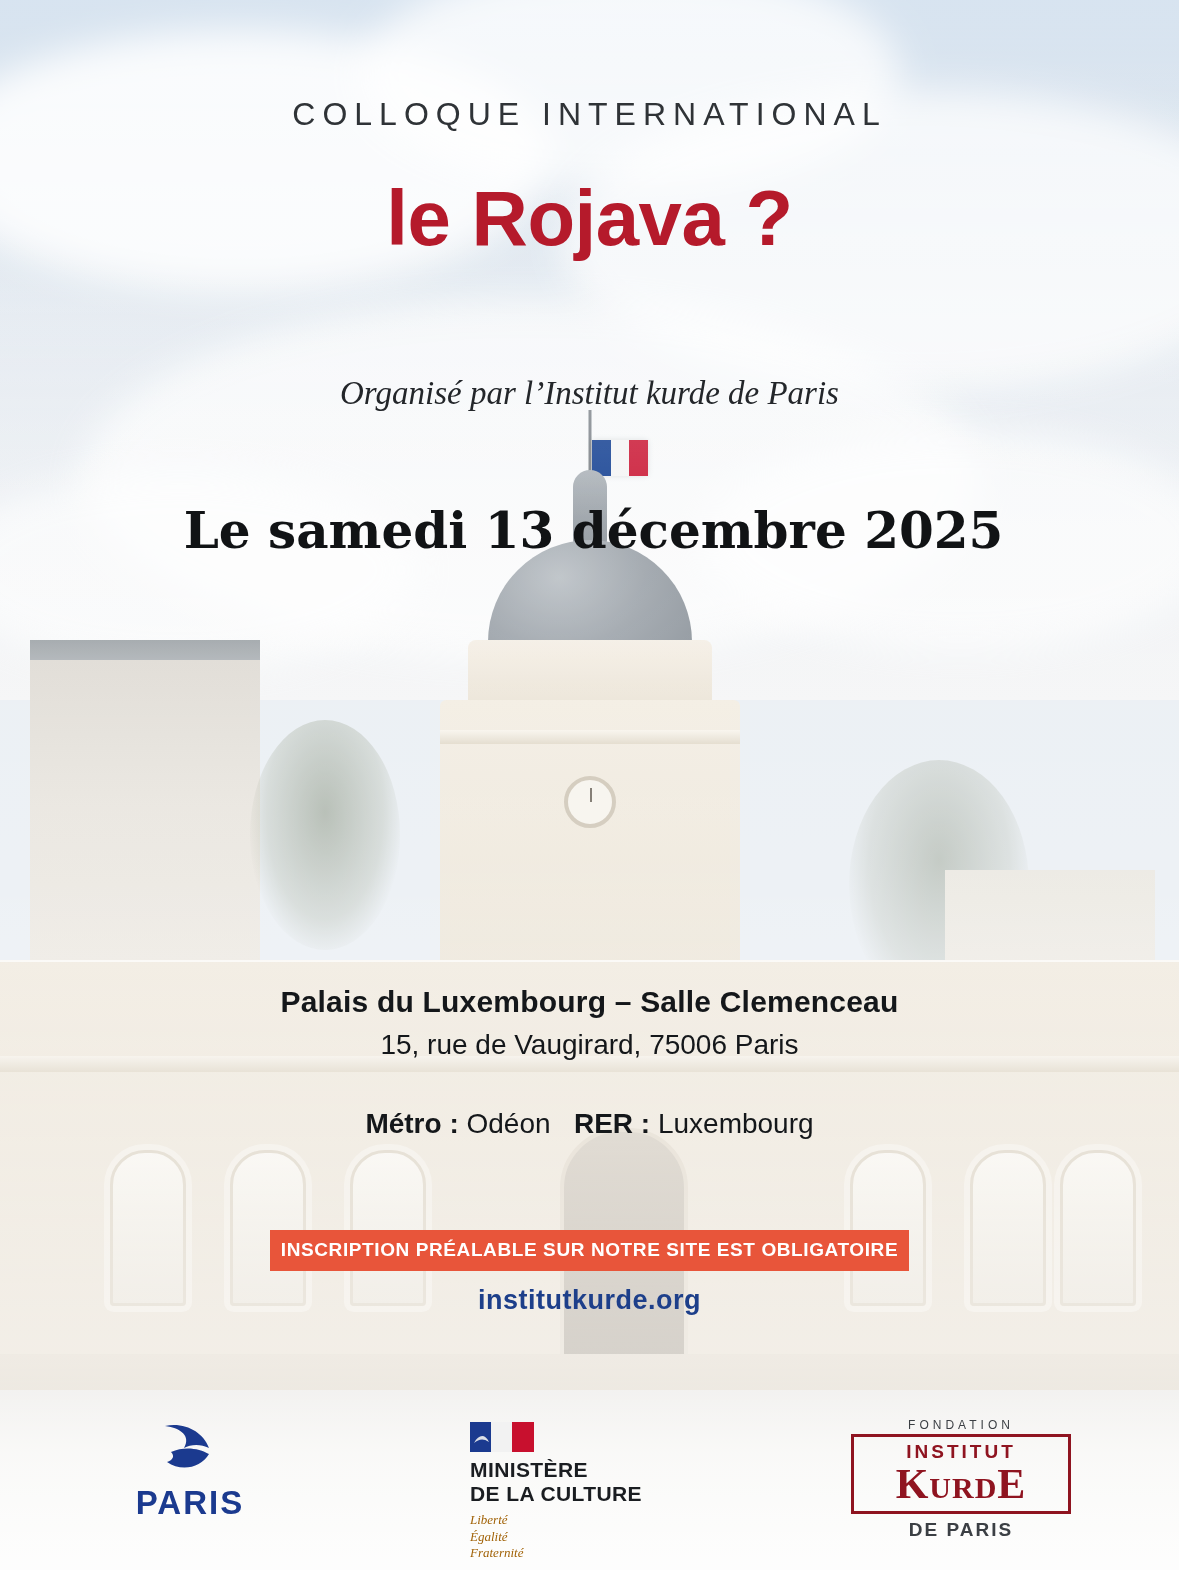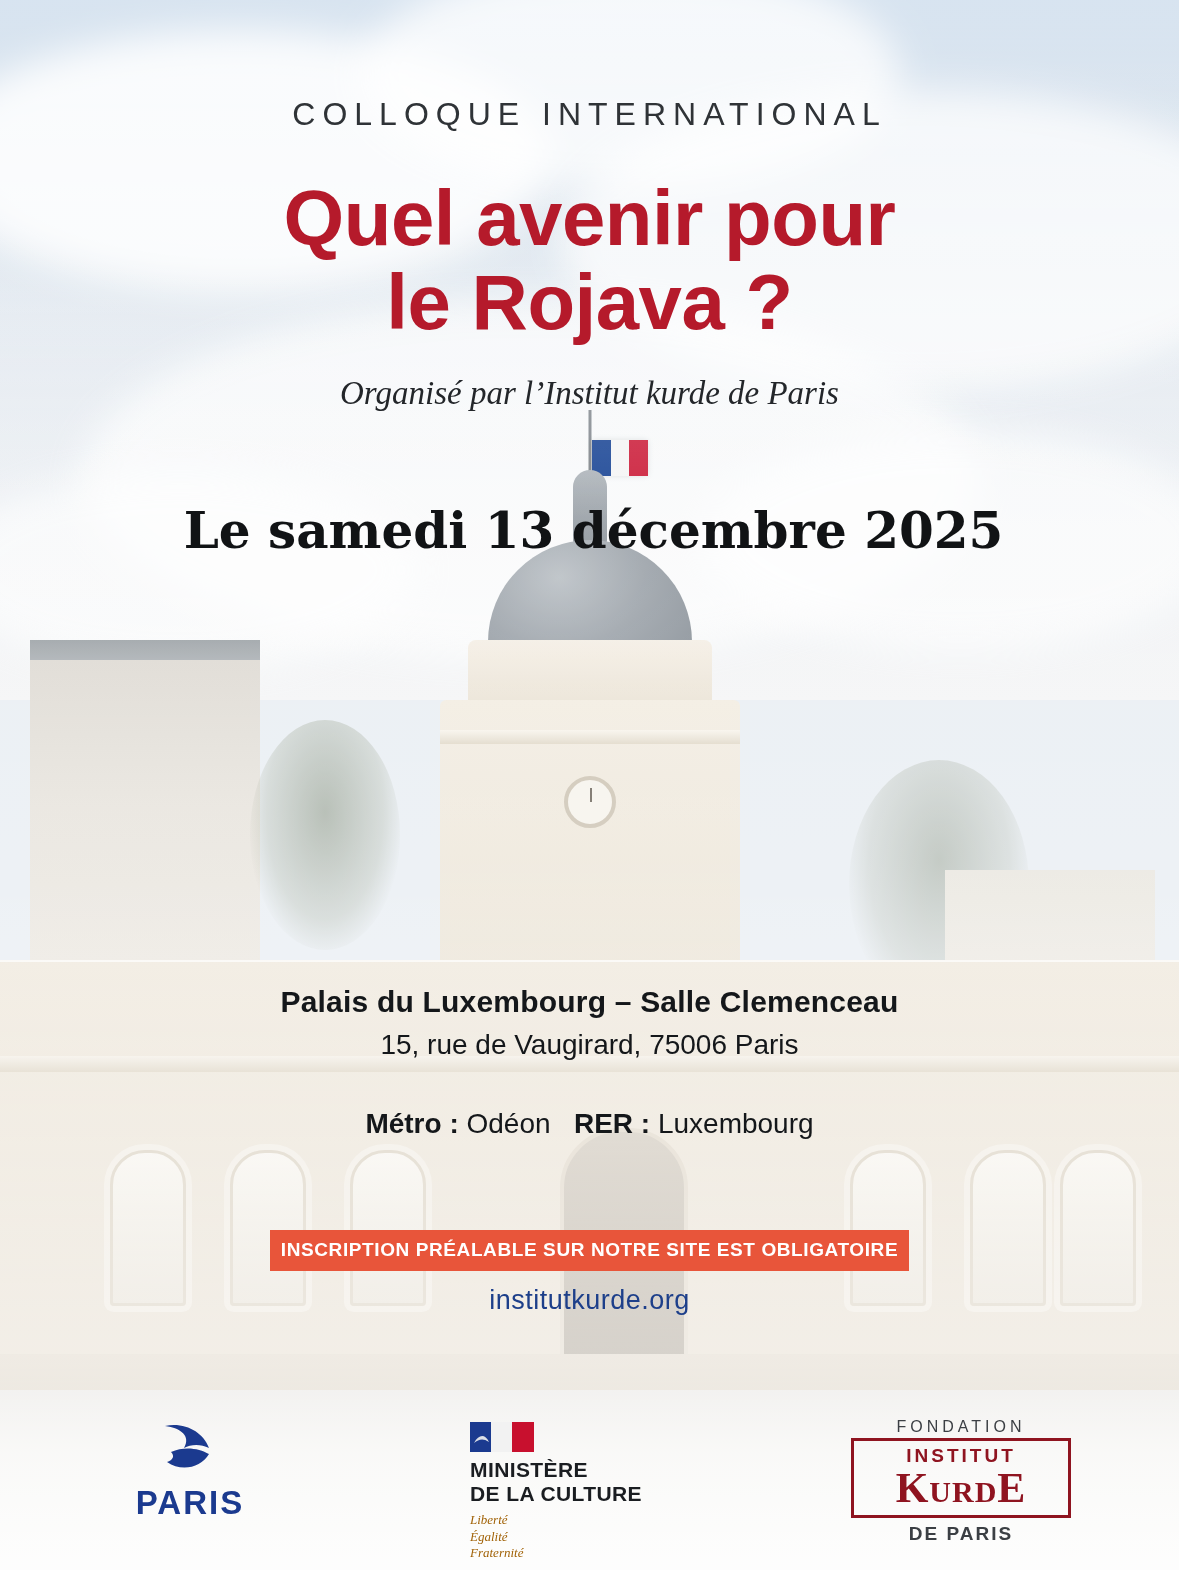--- a/index.html
+++ b/index.html
@@ -270,21 +270,21 @@
     background: #e8553a;
     color: #ffffff;
     font-size: 19px;
     font-weight: 700;
     letter-spacing: .6px;
     padding: 9px 11px 10px;
   }
   .cta-url {
     margin-top: 14px;
     font-size: 27px;
-    font-weight: 400;
+    font-weight: 700;
     color: #1d3f8a;
     letter-spacing: .5px;
   }
 
   
   .logos {
     position: absolute;
     left: 0; right: 0;
     top: 1410px;
     height: 150px;
@@ -329,21 +329,21 @@
   }
 
   .logo-kurde {
     position: absolute;
     right: 108px; top: 8px;
     width: 220px;
     text-align: center;
     color: #8f1420;
   }
   .logo-kurde .fond {
-    font-size: 16px;
+    font-size: 12px;
     letter-spacing: 4px;
     color: #3b3f44;
     margin-bottom: 2px;
   }
   .logo-kurde .boxed {
     border: 3px solid #8f1420;
     padding: 4px 10px 6px;
   }
   .logo-kurde .inst {
     font-size: 19px;
@@ -415,21 +415,20 @@
     <div class="ground"></div>
     <div class="toplight"></div>
     <div class="haze"></div>
   </div>
 
   <div class="content">
 
     <div class="kicker">COLLOQUE INTERNATIONAL</div>
 
     <div class="title">
-      <div>Quel avenir pour</div>
       <div>le Rojava ?</div>
     </div>
 
     <div class="subtitle">Organisé par l’Institut kurde de Paris</div>
 
     <div class="date">
       <div>Le samedi 13 décembre 2025</div>
     </div>
 
     <div class="venue">

